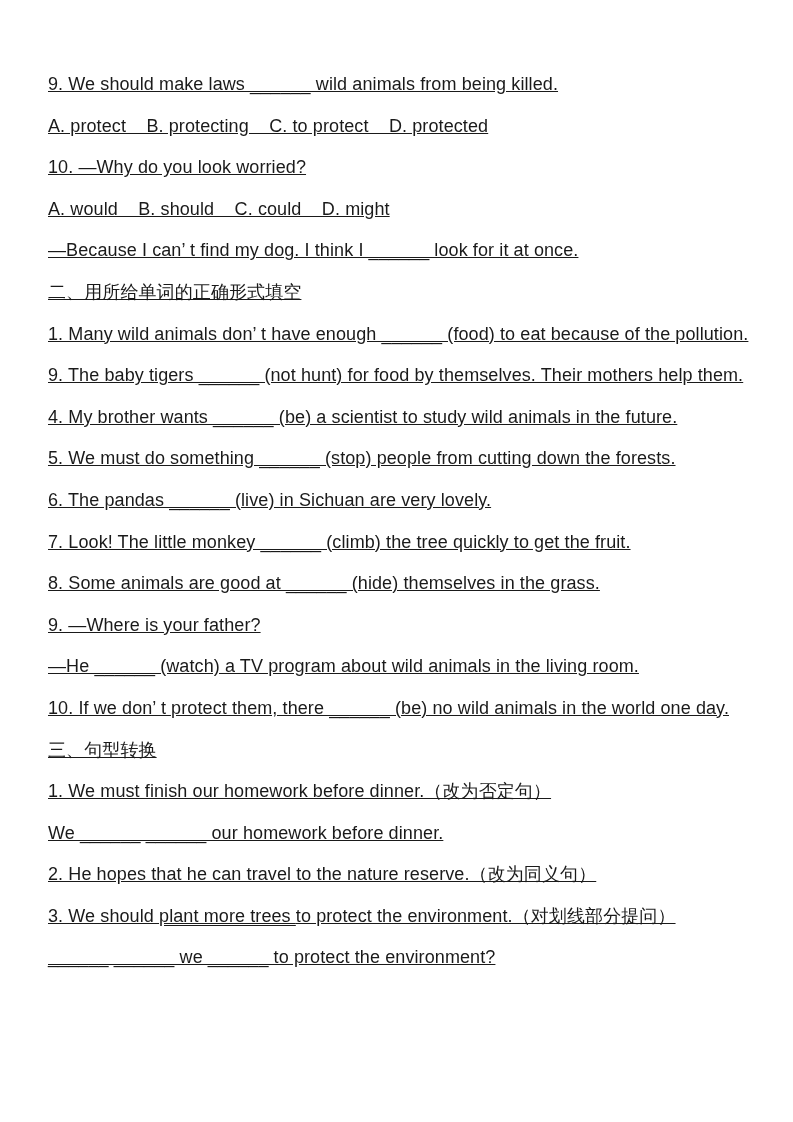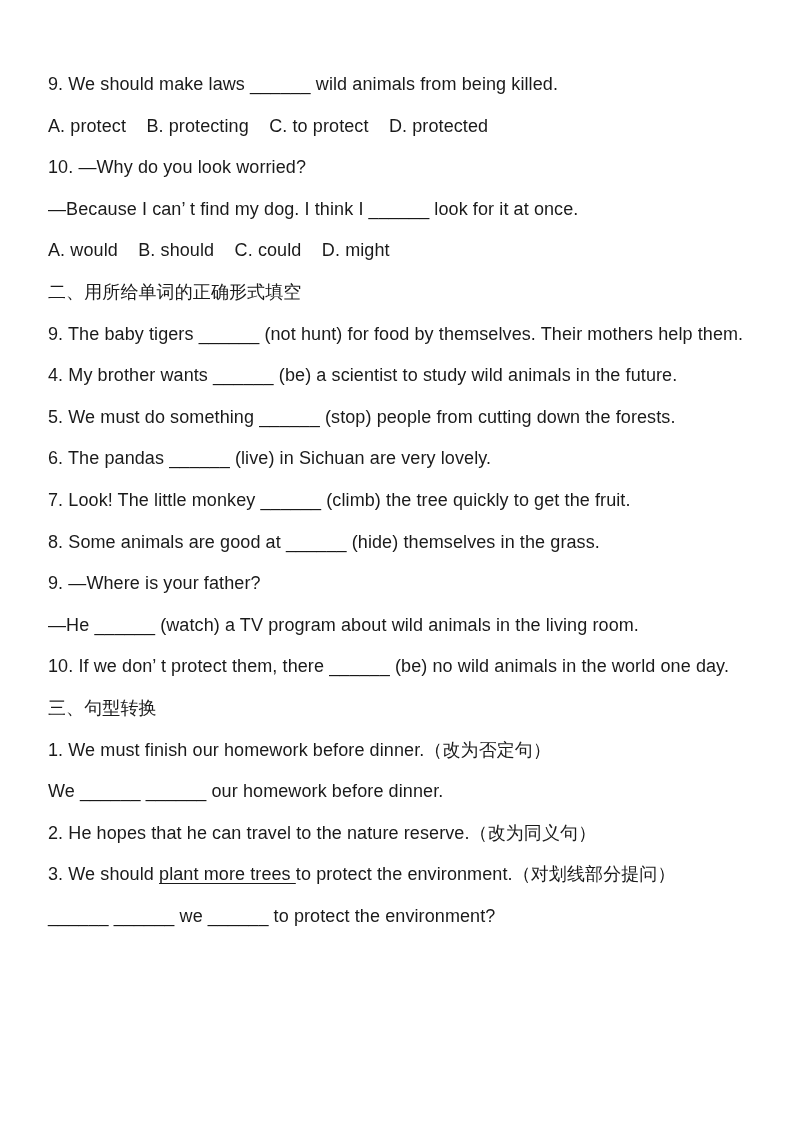--- a/index.html
+++ b/index.html
@@ -11,20 +11,21 @@
     position: relative;
     width: 793px;
     height: 1122px;
     background: #ffffff;
     overflow: hidden;
     font-family: "Liberation Sans", "DejaVu Sans", sans-serif;
     color: #1a1a1a;
   }
   .doc {
     padding: 64px 36px 0 48px;
+    text-decoration: underline;
   }
   .line {
     margin: 0;
     height: 41.6px;
     line-height: 41.6px;
     font-size: 18px;
     white-space: pre-wrap;
     letter-spacing: 0.1px;
   }
   .u {
@@ -34,24 +35,25 @@
 </style>
 </head>
 <body>
 
 <div class="page">
   <div class="doc">
 
     <p class="line">9. We should make laws ______ wild animals from being killed.</p>
     <p class="line">A. protect    B. protecting    C. to protect    D. protected</p>
     <p class="line">10. —Why do you look worried?</p>
+    <p class="line">A. would    B. should    C. could    D. might</p>
     <p class="line">—Because I can’ t find my dog. I think I ______ look for it at once.</p>
-    <p class="line">A. would    B. should    C. could    D. might</p>
 
     <p class="line">二、用所给单词的正确形式填空</p>
+    <p class="line">1. Many wild animals don’ t have enough ______ (food) to eat because of the pollution.</p>
     <p class="line">9. The baby tigers ______ (not hunt) for food by themselves. Their mothers help them.</p>
     <p class="line">4. My brother wants ______ (be) a scientist to study wild animals in the future.</p>
     <p class="line">5. We must do something ______ (stop) people from cutting down the forests.</p>
     <p class="line">6. The pandas ______ (live) in Sichuan are very lovely.</p>
     <p class="line">7. Look! The little monkey ______ (climb) the tree quickly to get the fruit.</p>
     <p class="line">8. Some animals are good at ______ (hide) themselves in the grass.</p>
     <p class="line">9. —Where is your father?</p>
     <p class="line">—He ______ (watch) a TV program about wild animals in the living room.</p>
     <p class="line">10. If we don’ t protect them, there ______ (be) no wild animals in the world one day.</p>
 

